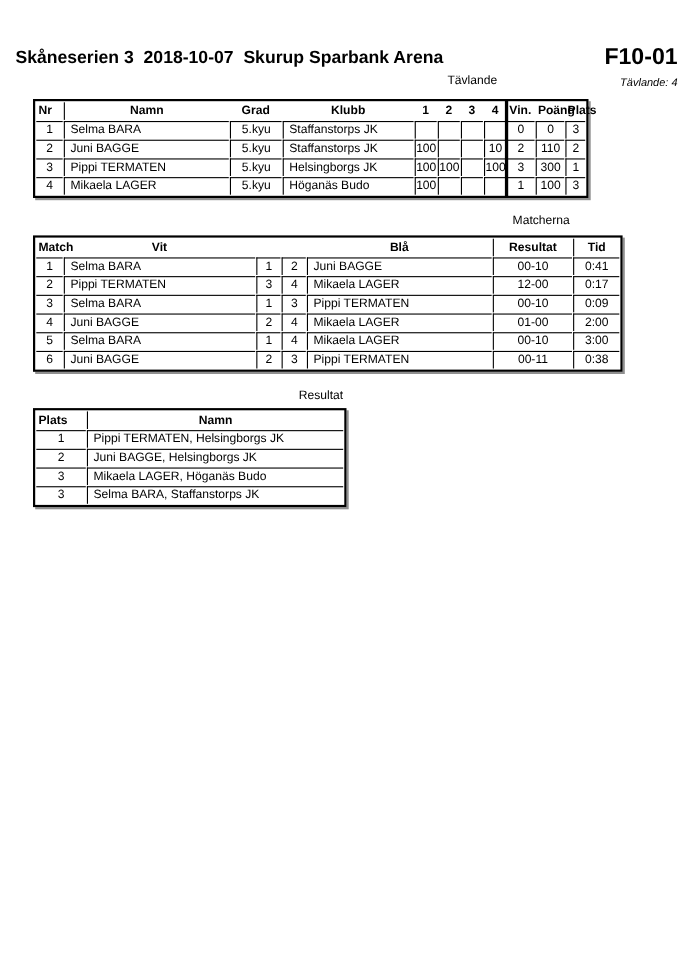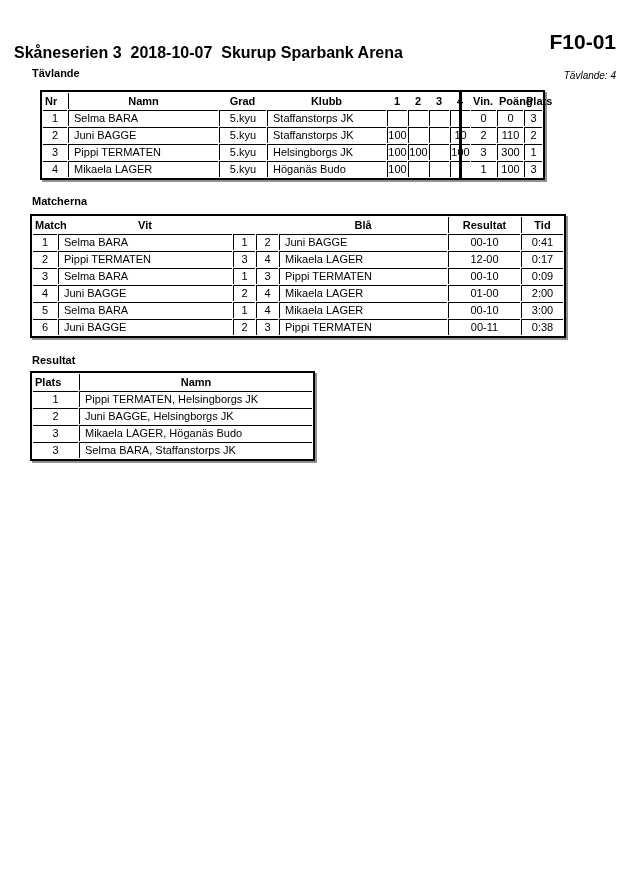--- a/index.html
+++ b/index.html
@@ -6,37 +6,37 @@
   body {
     width: 630px; height: 891px; position: relative;
     font-family: "Liberation Sans", sans-serif; color: #000;
   }
   .abs { position: absolute; }
 
   .page-title {
     top: 44px; left: 14px; font-size: 16px; font-weight: bold;
     white-space: pre; letter-spacing: 0px;
   }
-  .event-code { top: 30px; right: 14px; font-size: 21px; font-weight: bold; }
+  .event-code { top: 40px; right: 14px; font-size: 21px; font-weight: bold; }
   .count-label { top: 70px; right: 14px; font-size: 10px; font-style: italic; }
 
   .section-title {
-    font-size: 11px; font-weight: bold; text-align: left; white-space: pre;
+    font-size: 11px; font-weight: normal; text-align: right; white-space: pre;
   }
   .st-competitors { top: 67px;  left: 32px;  width: 420px; }
   .st-matches     { top: 195px; left: 32px;  width: 486px; }
   .st-results     { top: 354px; left: 32px;  width: 280px; }
 
   table {
     position: absolute;
     border-collapse: separate; border-spacing: 1px; table-layout: fixed;
     border: 2px solid #000; background: #fff;
     box-shadow: 2px 2px 0 #909090;
   }
-  .t-competitors { left: 40px; top: 90px;  width: 505px; }
+  .t-competitors { left: 30px; top: 90px;  width: 505px; }
   .t-matches     { left: 30px; top: 214px; width: 536px; }
   .t-results     { left: 30px; top: 371px; width: 285px; }
 
   th, td {
     box-sizing: border-box;
     border: none; border-left: 1px solid #000; border-top: 1px solid #000;
     height: 16px; padding: 0;
     font-size: 11px; line-height: 13px;
     white-space: nowrap; overflow: visible; vertical-align: middle;
     text-align: center;

